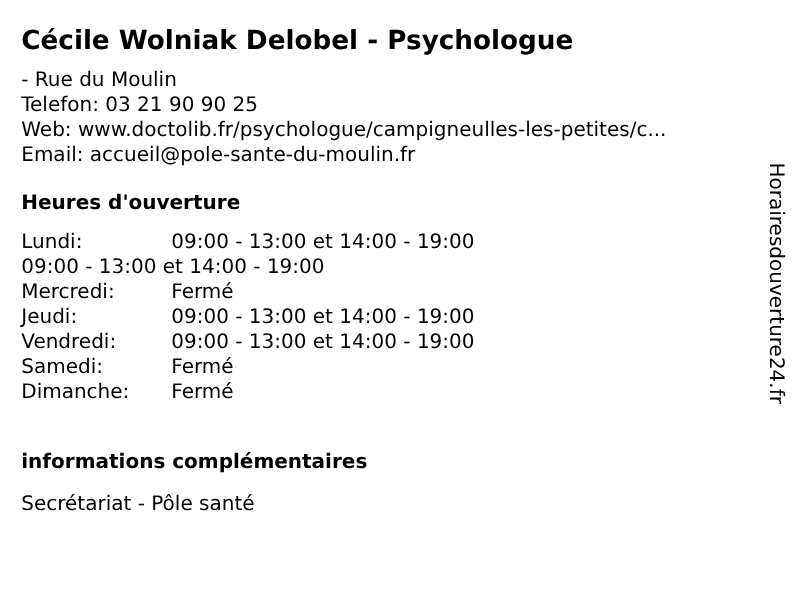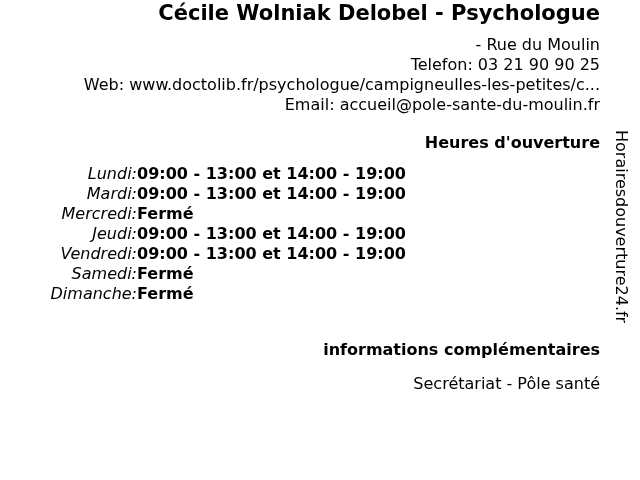--- a/index.html
+++ b/index.html
@@ -11,23 +11,22 @@
     height: 480px;
     background: #ffffff;
     color: #000000;
     font-family: "DejaVu Sans", "Liberation Sans", sans-serif;
     font-size: 16px;
     position: relative;
     overflow: hidden;
   }
   .content {
     padding-left: 17px;
-    padding-top: 0;
+    padding-top: 19px;
     padding-right: 40px;
-    text-align: right;
   }
   .title {
     font-size: 21px;
     line-height: 26px;
     font-weight: bold;
     margin: 0;
   }
   .contact {
     margin-top: 9px;
   }
@@ -47,25 +46,23 @@
   .hours-table {
     margin-top: 11px;
   }
   .hours-row {
     display: flex;
     line-height: 20px;
   }
   .day-cell {
     flex: 0 0 120px;
     width: 120px;
-    font-style: italic;
   }
   .times-cell {
     white-space: nowrap;
-    font-weight: bold;
   }
   .info-text {
     margin-top: 14px;
     line-height: 20px;
   }
   .watermark {
     position: absolute;
     top: 130px;
     right: 9px;
     writing-mode: vertical-rl;
@@ -90,21 +87,20 @@
   </div>
 
   <h2 class="section-heading">Heures d'ouverture</h2>
 
   <div class="hours-table">
     <div class="hours-row">
       <div class="day-cell">Lundi:</div>
       <div class="times-cell">09:00 - 13:00 et 14:00 - 19:00</div>
     </div>
     <div class="hours-row">
-      <div class="day-cell">Mardi:</div>
       <div class="times-cell">09:00 - 13:00 et 14:00 - 19:00</div>
     </div>
     <div class="hours-row">
       <div class="day-cell">Mercredi:</div>
       <div class="times-cell">Fermé</div>
     </div>
     <div class="hours-row">
       <div class="day-cell">Jeudi:</div>
       <div class="times-cell">09:00 - 13:00 et 14:00 - 19:00</div>
     </div>

